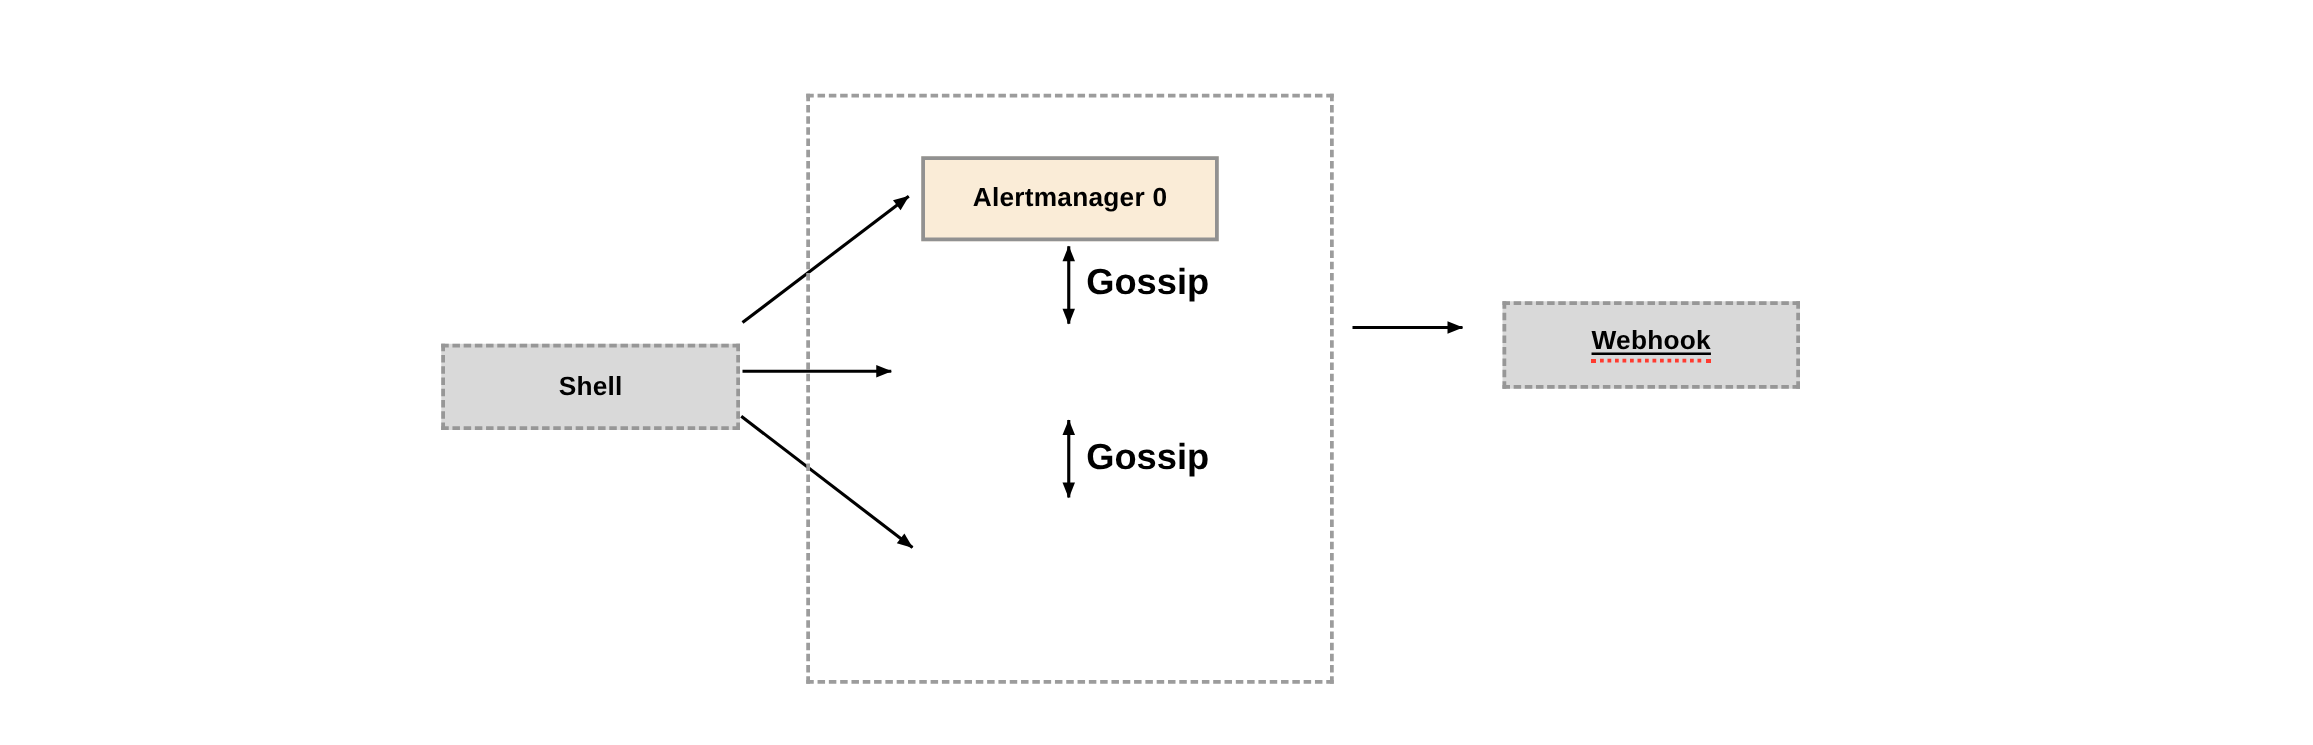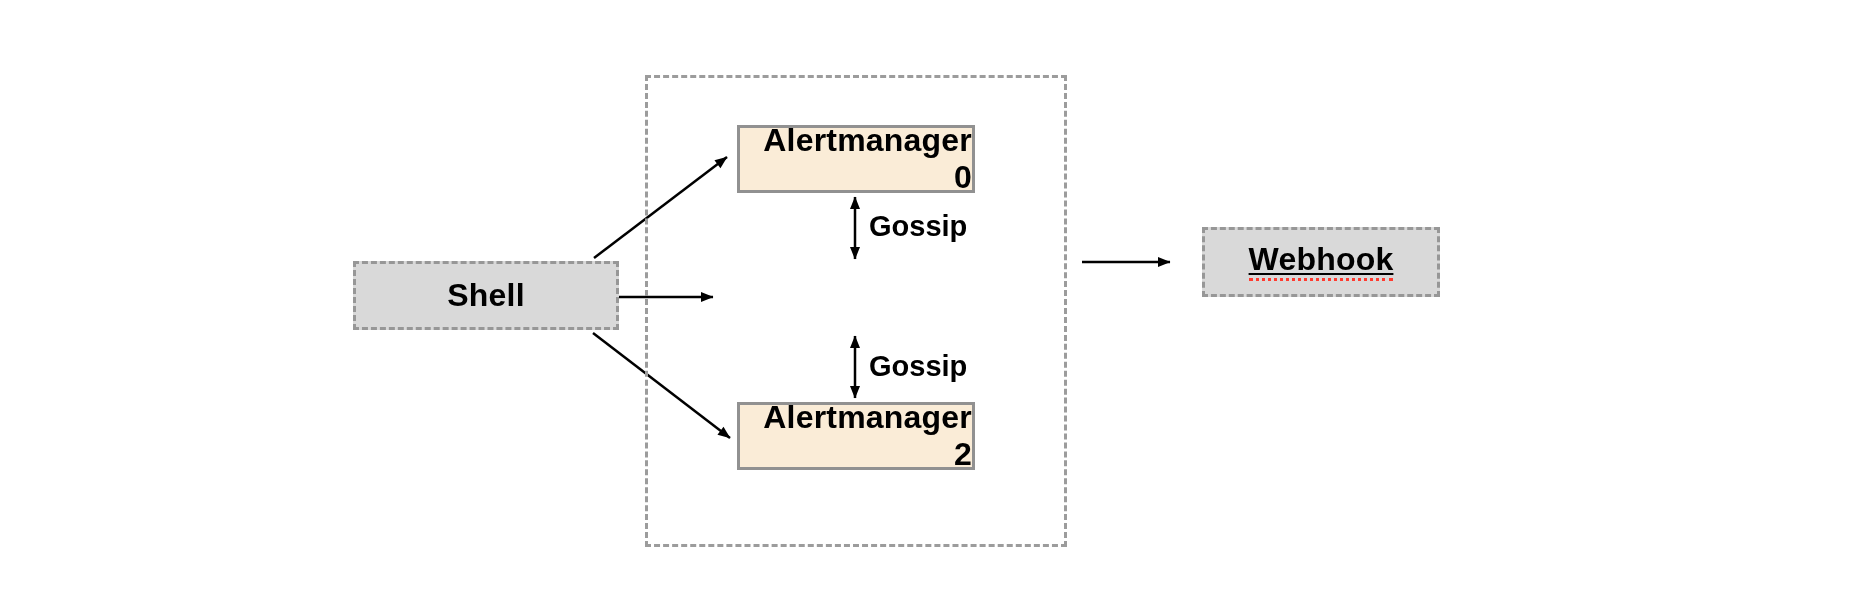--- a/index.html
+++ b/index.html
@@ -38,34 +38,35 @@
     box-sizing: border-box;
     background: transparent;
   }
   .node {
     position: absolute;
     display: flex;
     align-items: center;
     justify-content: center;
     box-sizing: border-box;
     font-weight: bold;
-    font-size: 32px;
+    font-size: 21px;
     letter-spacing: 0.2px;
     color: var(--text, #000000);
-    text-align: right;
+    text-align: left;
   }
   .node.peach {
     background: var(--node-fill, #faecd7);
     border: 3px solid var(--node-border, #919191);
   }
   .node.gray {
     background: var(--gray-fill, #d9d9d9);
     border: 3px dashed var(--gray-border, #979797);
+    margin-top: 14px;
   }
-  .node-shell   { left: 353px; top: 261px; width: 266px; height: 69px; }
+  .node-shell   { left: 353px; top: 261px; width: 239px; height: 69px; }
   .node-am0     { left: 737px; top: 125px; width: 238px; height: 68px; }
   .node-am1     { left: 737px; top: 263px; width: 238px; height: 69px; }
   .node-am2     { left: 737px; top: 402px; width: 238px; height: 68px; }
   .node-webhook { left: 1202px; top: 227px; width: 238px; height: 70px; }
   .webhook-text {
     text-decoration: underline;
     text-decoration-thickness: 2px;
     text-underline-offset: 3px;
     border-bottom: 3px dotted var(--spell-red, #ff3b30);
     padding-bottom: 2px;
@@ -109,21 +110,18 @@
 
   <div class="node peach node-am0">
     <span>Alertmanager 0</span>
   </div>
 
   <div class="gossip-label gossip-top">Gossip</div>
 
 
   <div class="gossip-label gossip-bottom">Gossip</div>
 
-  <div class="node peach node-am2">
-    <span>Alertmanager 2</span>
-  </div>
 
   <div class="node gray node-webhook">
     <span class="webhook-text">Webhook</span>
   </div>
 
 </div>
 
 </body></html>

